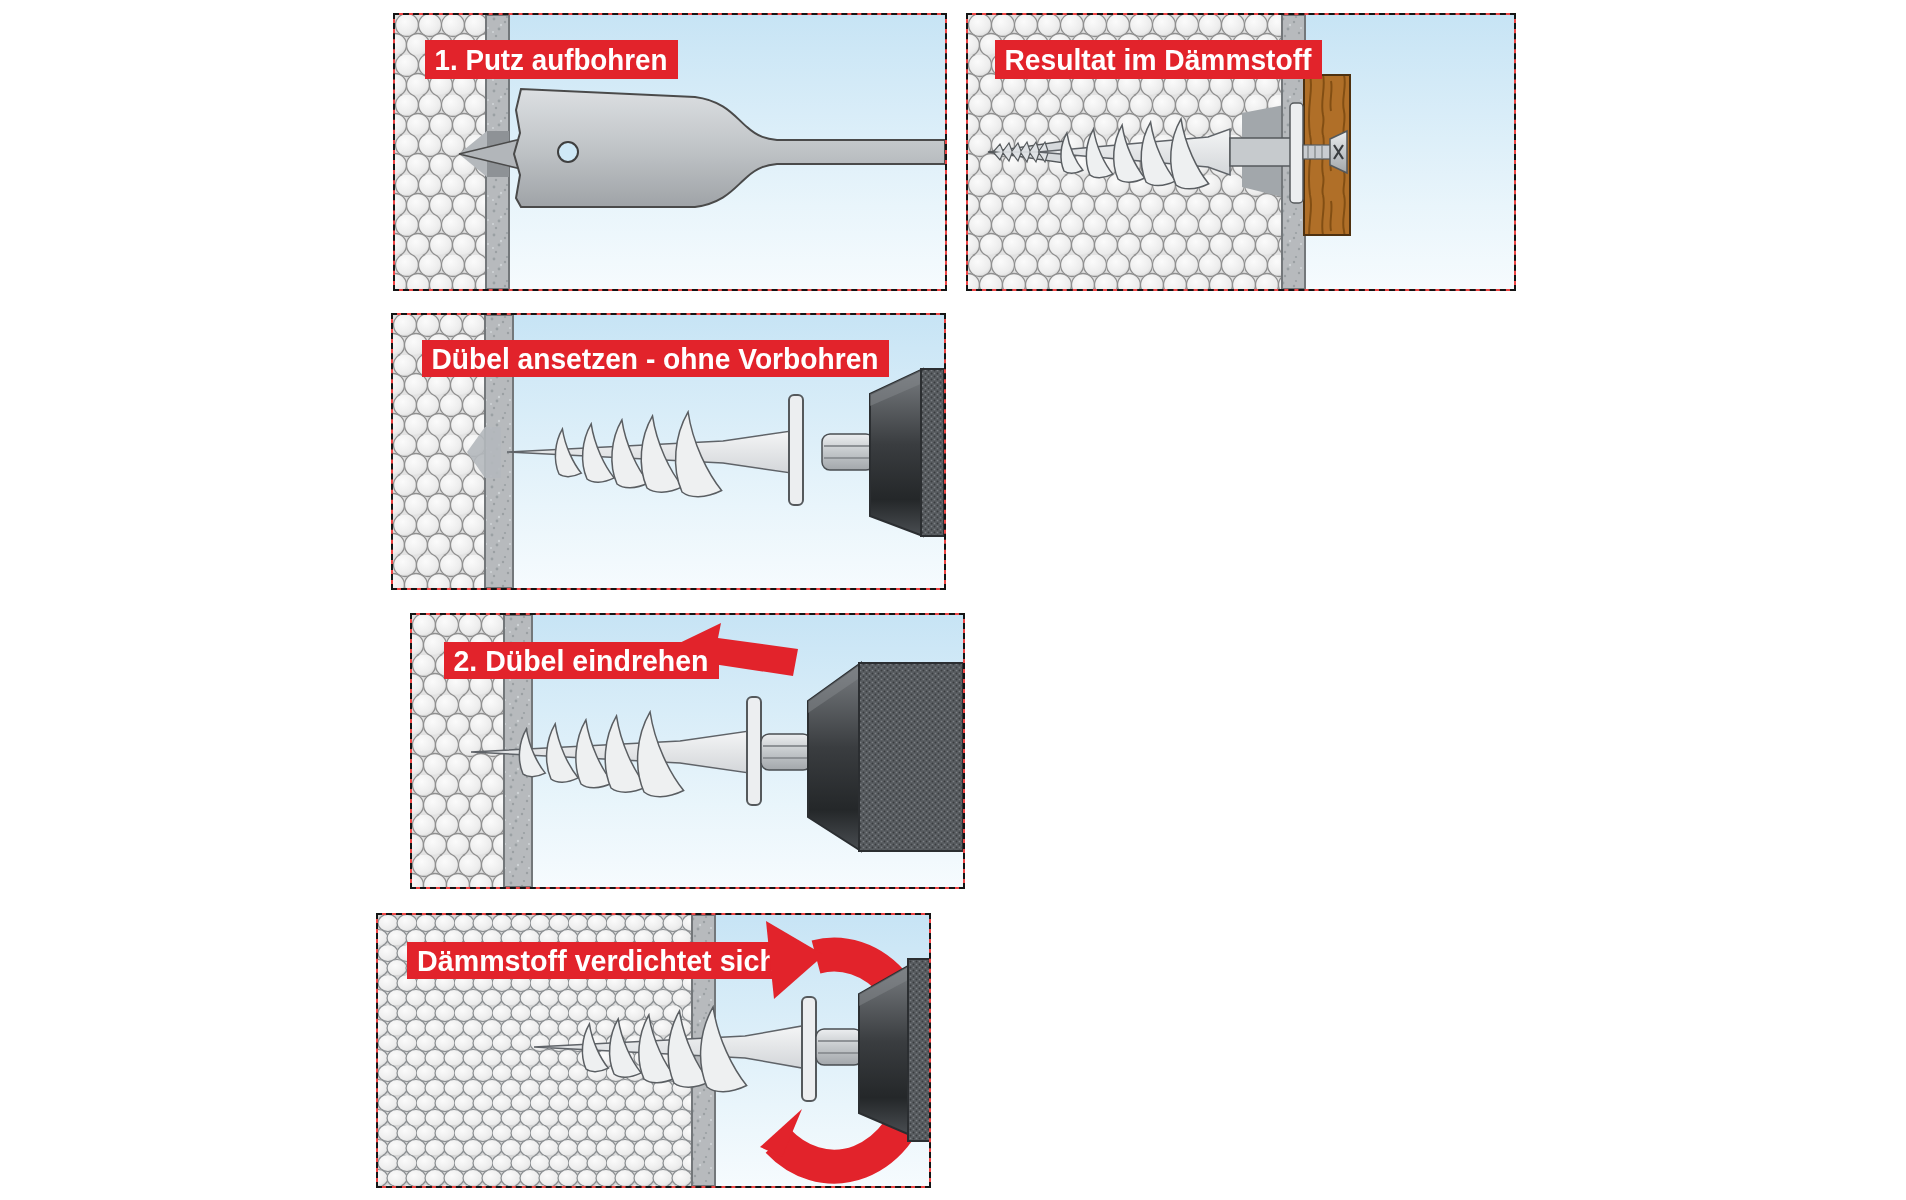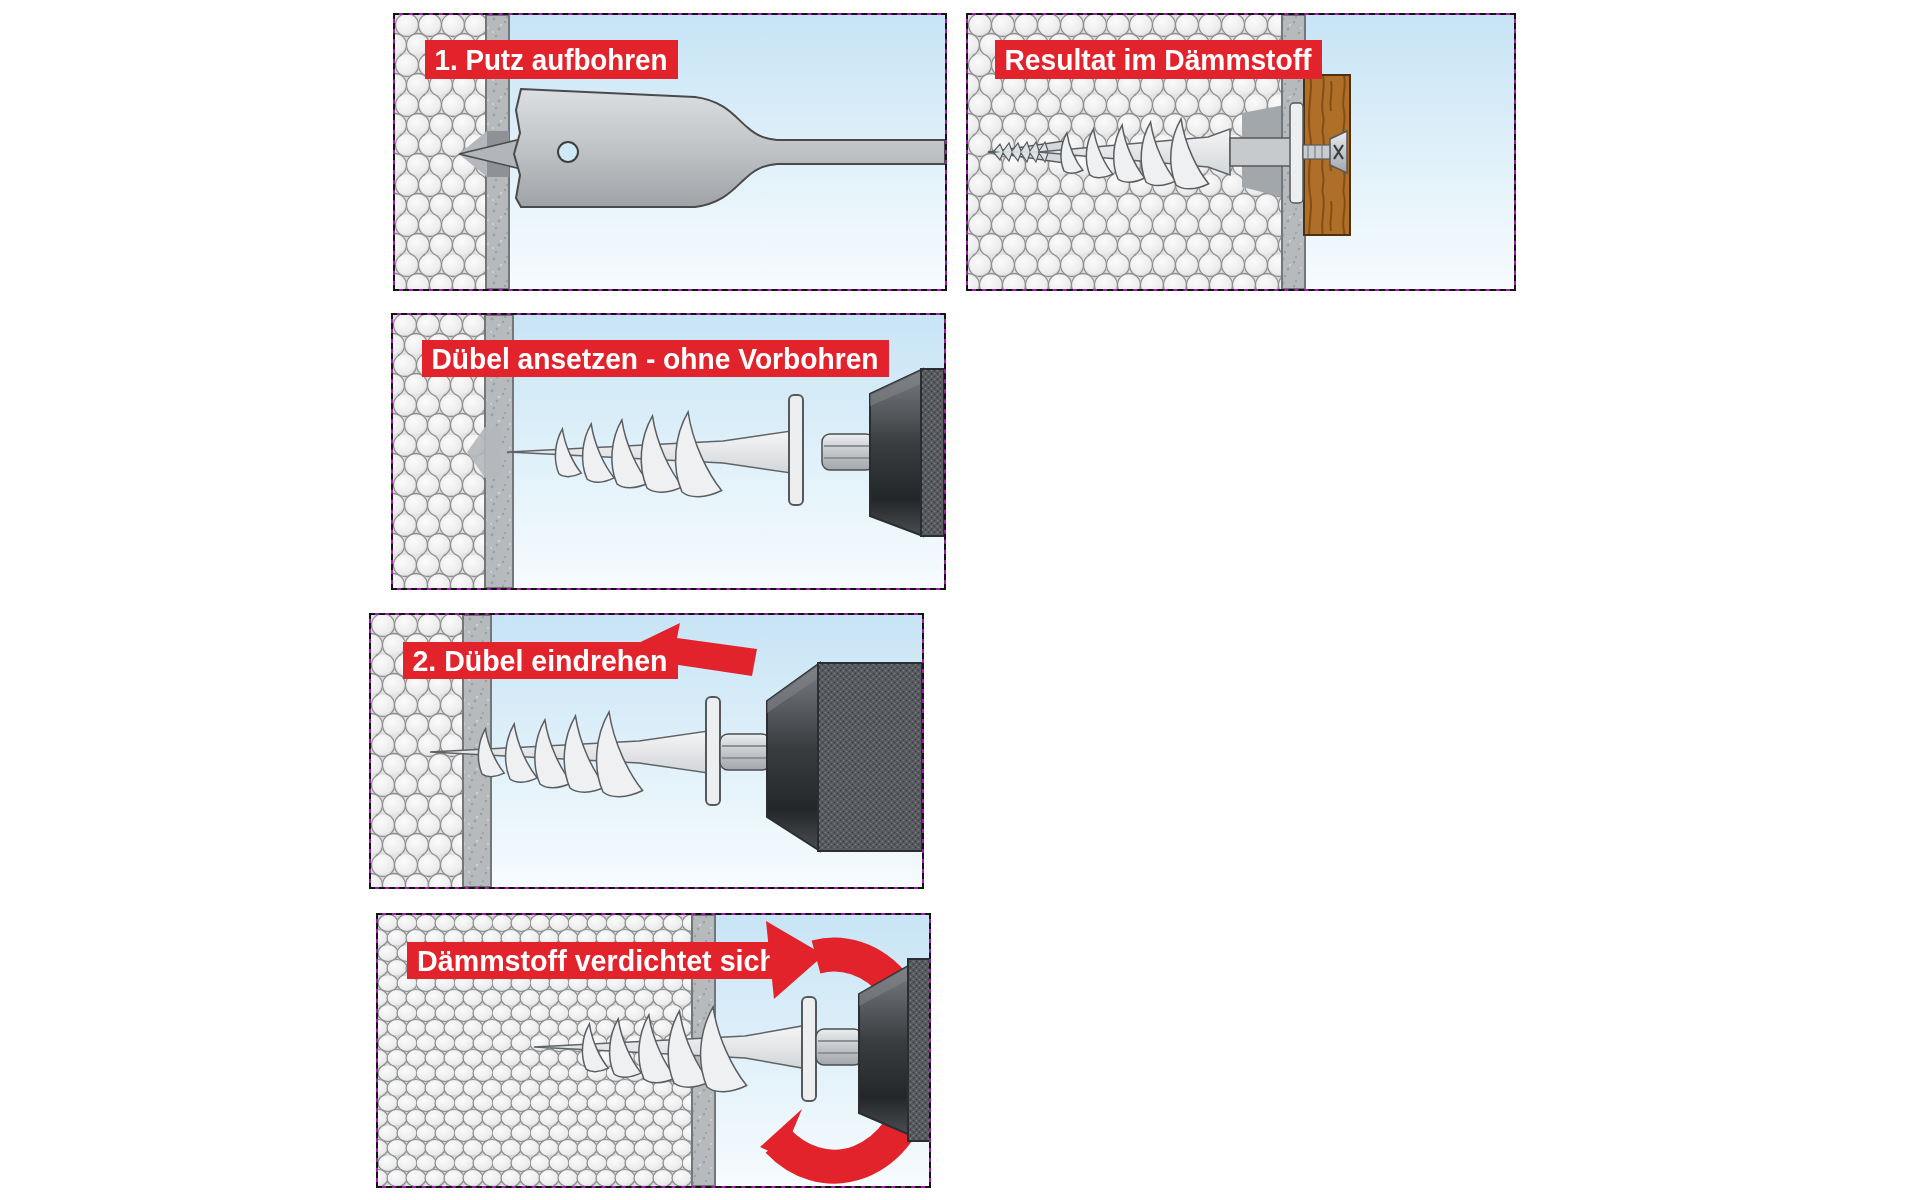--- a/index.html
+++ b/index.html
@@ -1,23 +1,23 @@
 <!DOCTYPE html>
 <html><head>
 <meta charset="utf-8">
 <style>
   html,body{margin:0;padding:0;background:#fff;}
   #page{position:relative;width:1906px;height:1200px;background:#fff;overflow:hidden;
         font-family:"Liberation Sans",sans-serif;}
-  .panel{position:absolute;border:2px dashed #141414;background:#a21caf;}
+  .panel{position:absolute;border:2px dashed #141414;background:#ef4444;}
   .panel svg{position:absolute;left:0;top:0;display:block;}
   #p1{left:393px;top:13px;width:550px;height:274px;}
   #p2{left:966px;top:13px;width:546px;height:274px;}
   #p3{left:391px;top:313px;width:551px;height:273px;}
-  #p4{left:369px;top:613px;width:551px;height:272px;}
+  #p4{left:410px;top:613px;width:551px;height:272px;}
   #p5{left:376px;top:913px;width:551px;height:271px;}
   text.step{font-family:"Liberation Sans",sans-serif;font-weight:bold;font-size:30px;fill:#ffffff;}
 </style>
 </head>
 <body>
 
 <svg width="0" height="0" style="position:absolute" aria-hidden="true">
 <defs>
   <linearGradient id="sky" x1="0" y1="0" x2="0" y2="1">
     <stop offset="0" stop-color="#c7e4f5"></stop>

